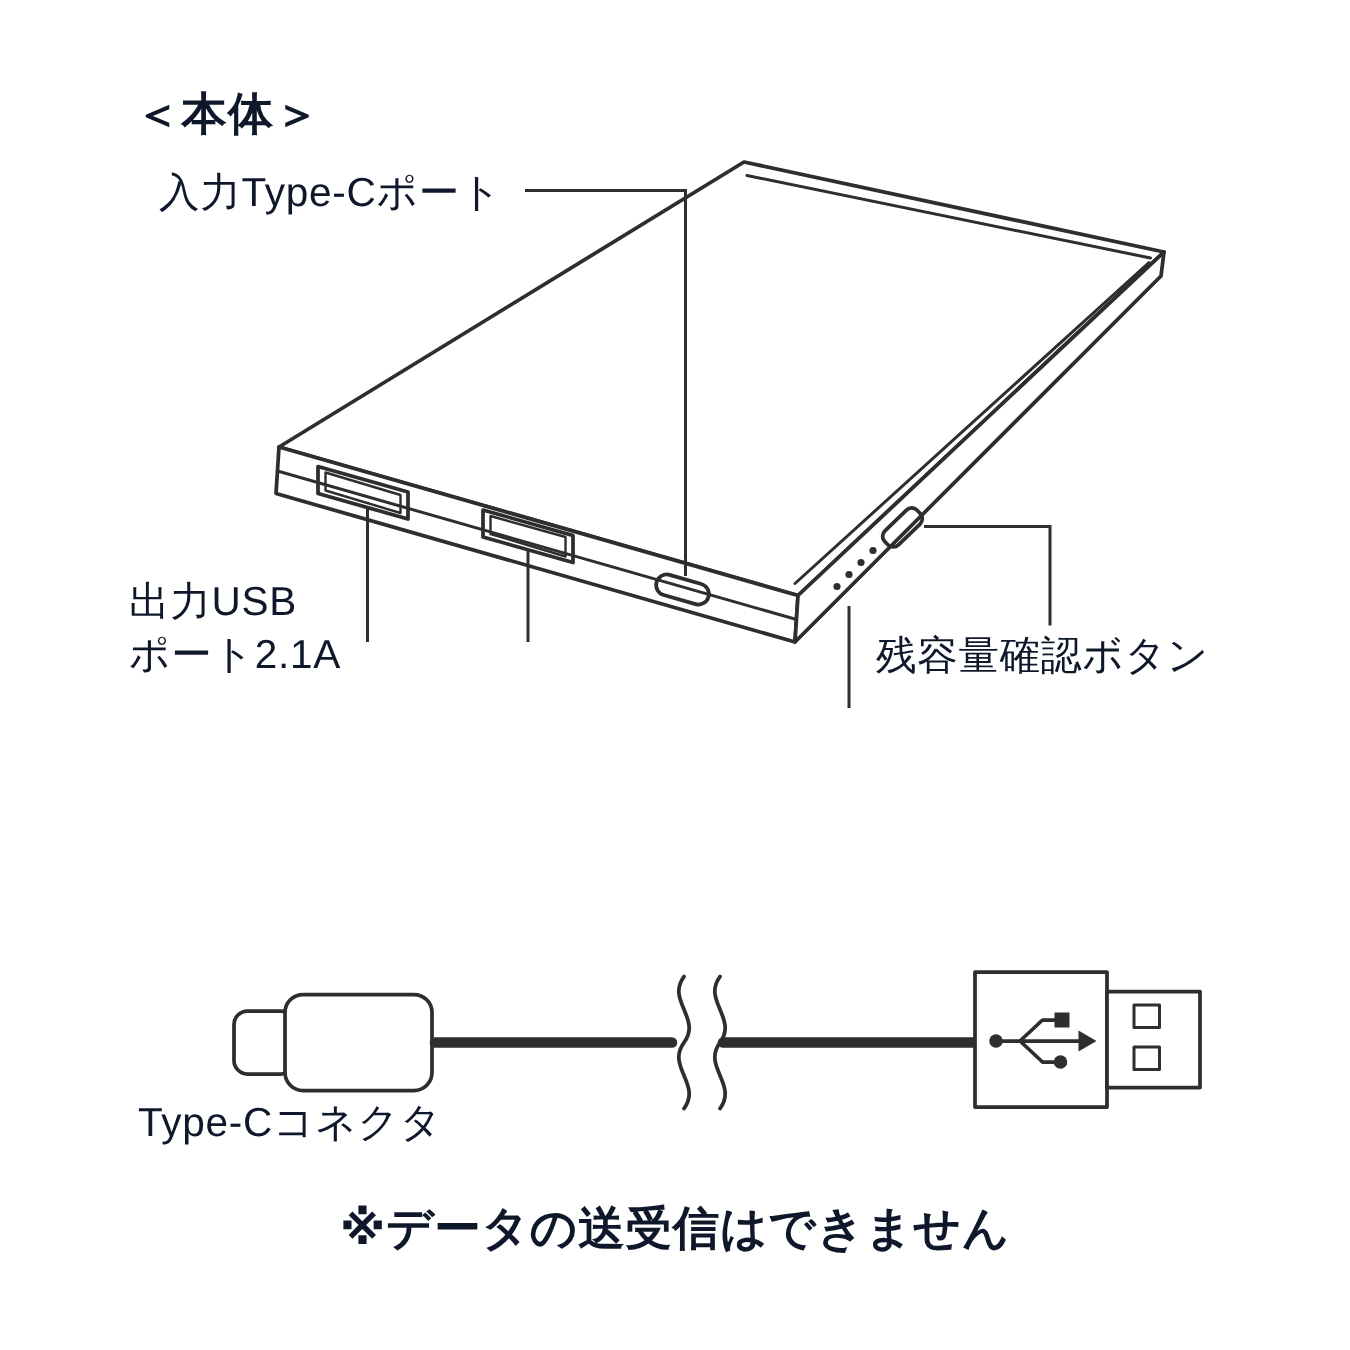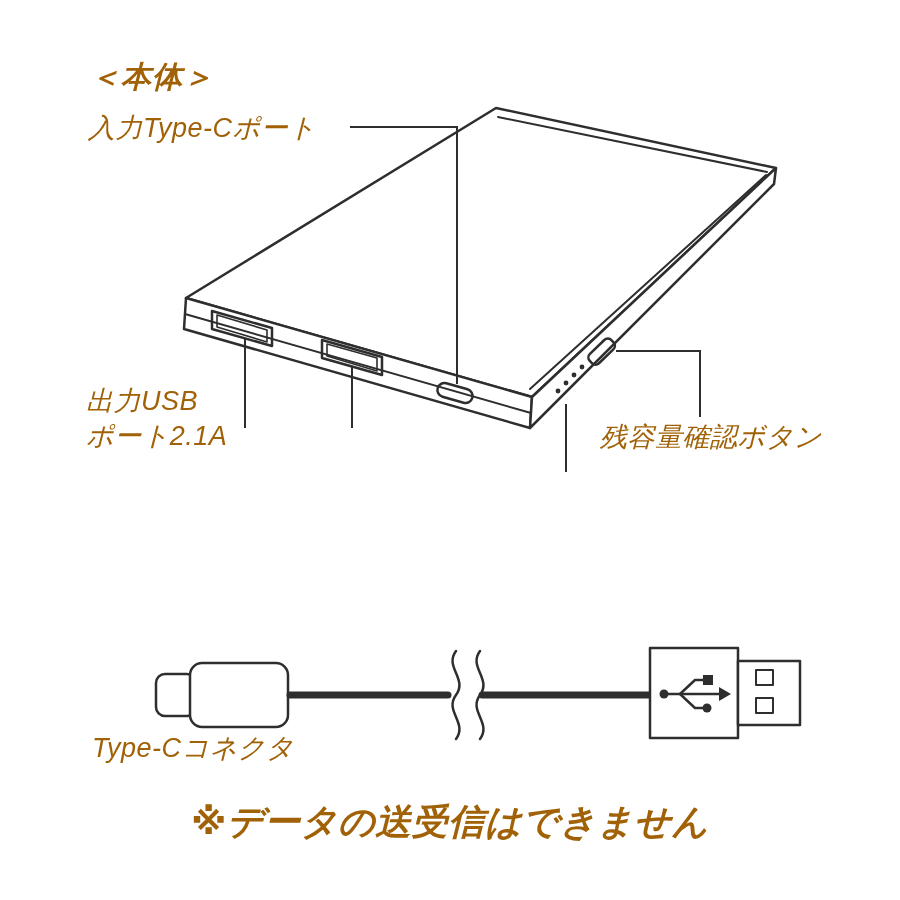--- a/index.html
+++ b/index.html
@@ -7,30 +7,29 @@
     position:relative;
     width:900px;height:900px;
     background:#ffffff;
     overflow:hidden;
     font-family:"Liberation Sans","DejaVu Sans",sans-serif;
   }
   .canvas svg{position:absolute;left:0;top:0;}
   .lbl{
     position:absolute;
     font-family:"Liberation Sans","DejaVu Sans",sans-serif;
-    color:#a16207;
+    color:#0f172a;
     font-size:27px;
     font-weight:500;
     letter-spacing:0.5px;
     white-space:nowrap;
     line-height:1.3;
-    font-style:italic;
   }
   .ttl{font-size:30px;font-weight:700;letter-spacing:1px;}
-  .note{font-size:36px;font-weight:700;width:900px;left:0;text-align:center;}
+  .note{font-size:31px;font-weight:700;width:900px;left:0;text-align:center;}
   
   .st{fill:none;stroke:#2e2e2e;stroke-width:2.5;stroke-linejoin:round;stroke-linecap:round;}
   .sf{fill:#ffffff;stroke:#2e2e2e;stroke-width:2.5;stroke-linejoin:round;}
   .ldr{fill:none;stroke:#2e2e2e;stroke-width:2;stroke-linejoin:miter;stroke-linecap:butt;}
   .fil{fill:#2e2e2e;stroke:none;}
   .cable{fill:none;stroke:#2e2e2e;stroke-width:7;stroke-linecap:round;}
 </style>
 </head>
 <body>
 
@@ -98,28 +97,28 @@
         <polyline class="st" points="680,694 695,680 704,680"></polyline>
         <rect class="fil" x="703" y="675" width="10" height="10"></rect>
         <polyline class="st" points="680,694 695,708 704,708"></polyline>
         <circle class="fil" cx="707" cy="708" r="4.5"></circle>
       </g>
     </g>
   </svg>
 
   <div class="lbl ttl" style="left:90px;top:57px;">＜本体＞</div>
 
-  <div class="lbl" style="left:88px;top:111px;">入力Type-Cポート</div>
+  <div class="lbl" style="left:106px;top:111px;">入力Type-Cポート</div>
 
   <div class="lbl" style="left:86px;top:384px;">
     <div>出力USB</div>
     <div>ポート2.1A</div>
   </div>
 
-  <div class="lbl" style="left:584px;top:420px;margin-left:16px;">残容量確認ボタン</div>
+  <div class="lbl" style="left:584px;top:420px;">残容量確認ボタン</div>
 
 
 
 
   <div class="lbl" style="left:92px;top:731px;">Type-Cコネクタ</div>
 
 
   <div class="lbl note" style="top:799px;">※データの送受信はできません</div>
 
 </div>

